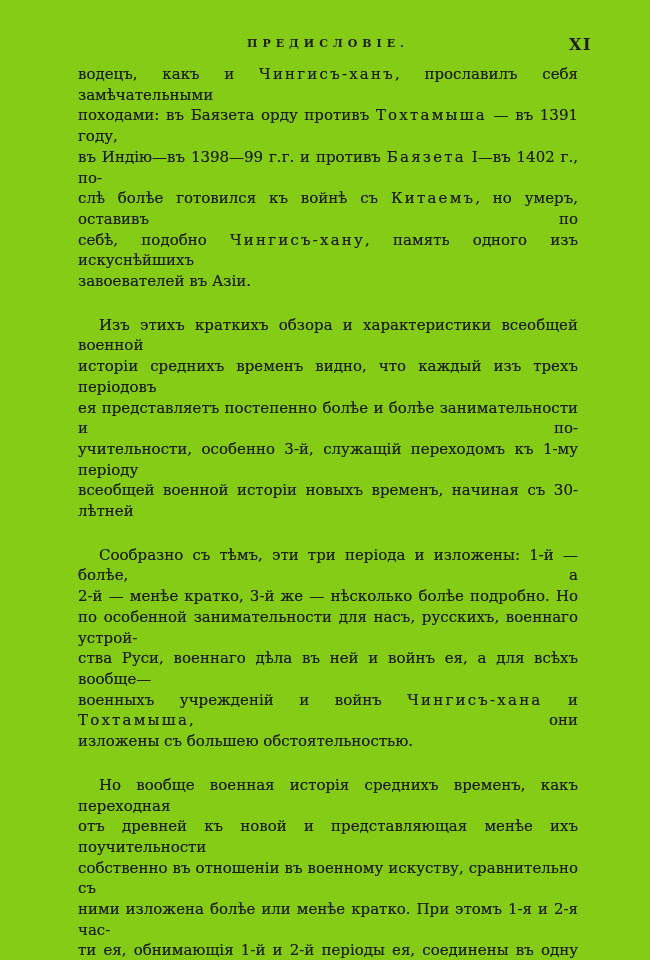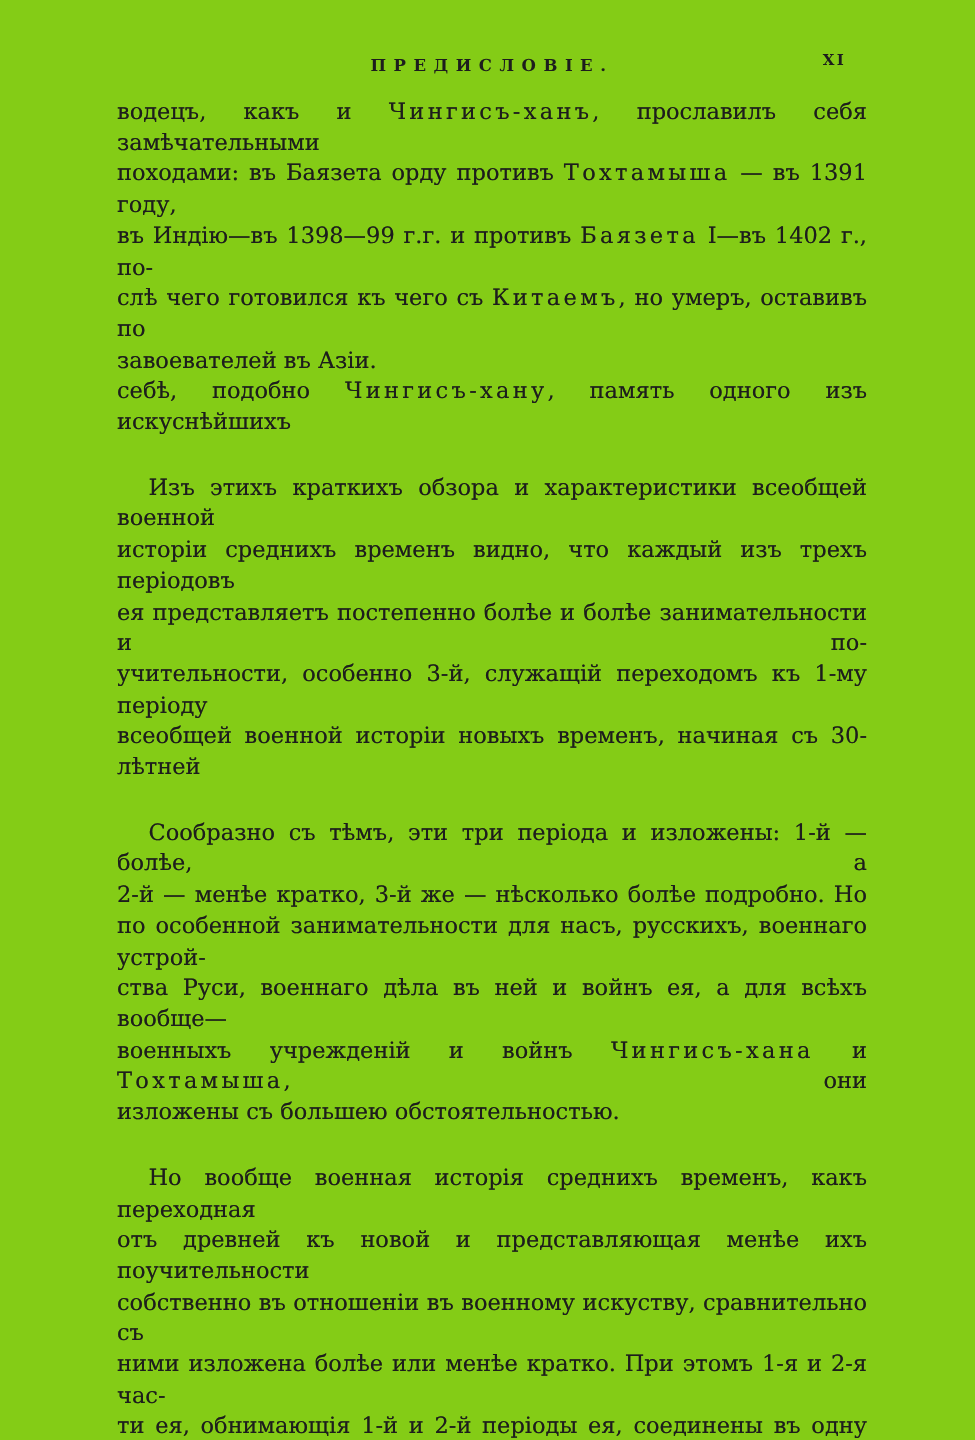--- a/index.html
+++ b/index.html
@@ -25,22 +25,22 @@
     right: 0;
     text-align: center;
     font-size: 11px;
     font-weight: bold;
     letter-spacing: 5px;
     white-space: nowrap;
   }
   .page-number {
     position: absolute;
     top: 35px;
-    right: 86px;
-    font-size: 10px;
+    right: 58px;
+    font-size: 16px;
     font-weight: bold;
     letter-spacing: 1.5px;
   }
   .text-block {
     position: absolute;
     top: 64px;
     left: 78px;
     width: 500px;
     font-size: 15px;
     line-height: 20.7px;
@@ -61,23 +61,23 @@
 <div class="page">
   <div class="running-head">
     <div class="head-title">ПРЕДИСЛОВІЕ.</div>
   </div>
   <div class="page-number">XI</div>
   <div class="text-block">
       <div class="paragraph">
         <div class="line"><span>водецъ, какъ и </span><span class="sp">Чингисъ-ханъ</span><span>, прославилъ себя замѣчательными</span></div>
         <div class="line"><span>походами: въ Баязета орду противъ </span><span class="sp">Тохтамыша</span><span> — въ 1391 году,</span></div>
         <div class="line"><span>въ Индію—въ 1398—99 г.г. и противъ </span><span class="sp">Баязета</span><span> I—въ 1402 г., по-</span></div>
-        <div class="line"><span>слѣ чего готовился къ чего съ </span><span class="sp">Китаемъ</span><span>, но умеръ, оставивъ по</span></div>
+        <div class="line"><span>слѣ болѣе готовился къ войнѣ съ </span><span class="sp">Китаемъ</span><span>, но умеръ, оставивъ по</span></div>
+        <div class="line"><span>себѣ, подобно </span><span class="sp">Чингисъ-хану</span><span>, память одного изъ искуснѣйшихъ</span></div>
         <div class="line last"><span>завоевателей въ Азіи.</span></div>
-        <div class="line"><span>себѣ, подобно </span><span class="sp">Чингисъ-хану</span><span>, память одного изъ искуснѣйшихъ</span></div>
       </div>
       <div class="paragraph">
         <div class="line indent"><span>Изъ этихъ краткихъ обзора и характеристики всеобщей военной</span></div>
         <div class="line"><span>исторіи среднихъ временъ видно, что каждый изъ трехъ періодовъ</span></div>
         <div class="line"><span>ея представляетъ постепенно болѣе и болѣе занимательности и по-</span></div>
         <div class="line"><span>учительности, особенно 3-й, служащій переходомъ къ 1-му періоду</span></div>
         <div class="line"><span>всеобщей военной исторіи новыхъ временъ, начиная съ 30-лѣтней</span></div>
       </div>
       <div class="paragraph">
         <div class="line indent"><span>Сообразно съ тѣмъ, эти три періода и изложены: 1-й — болѣе, а</span></div>

